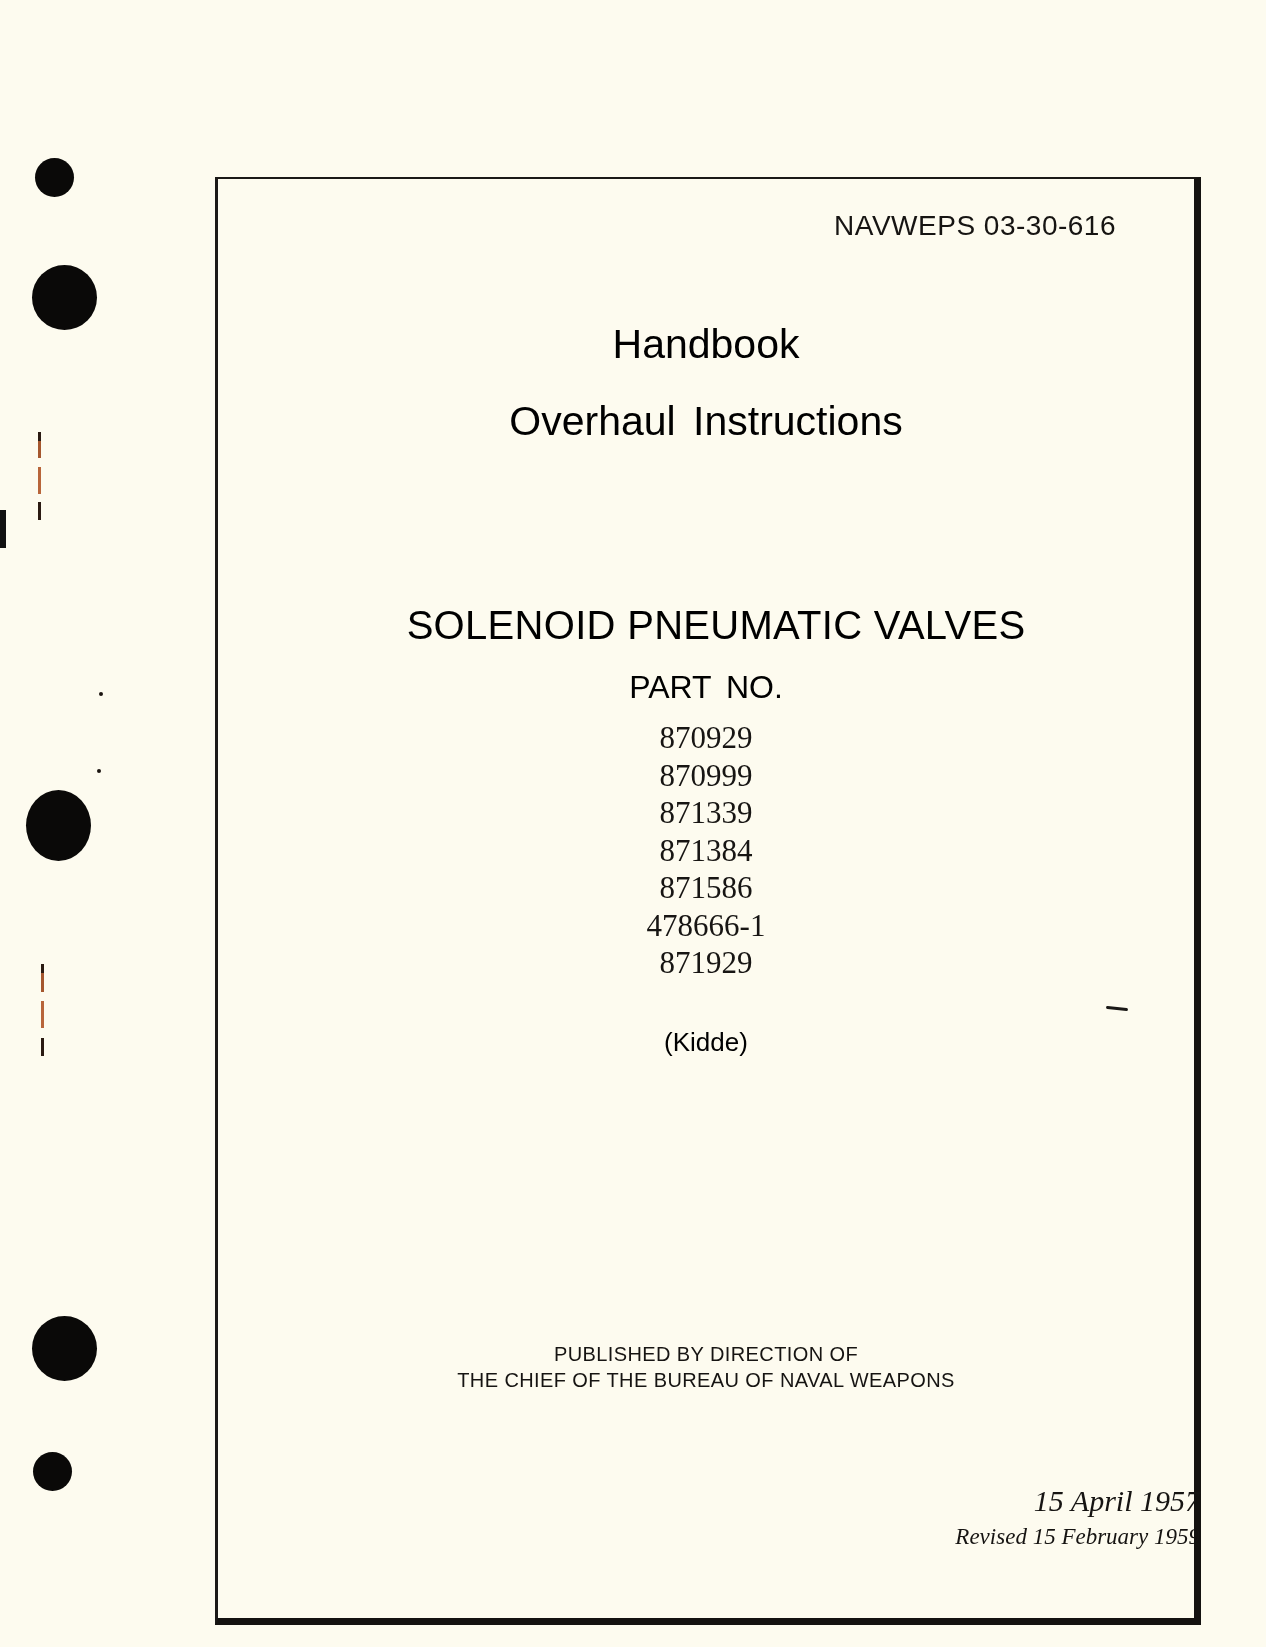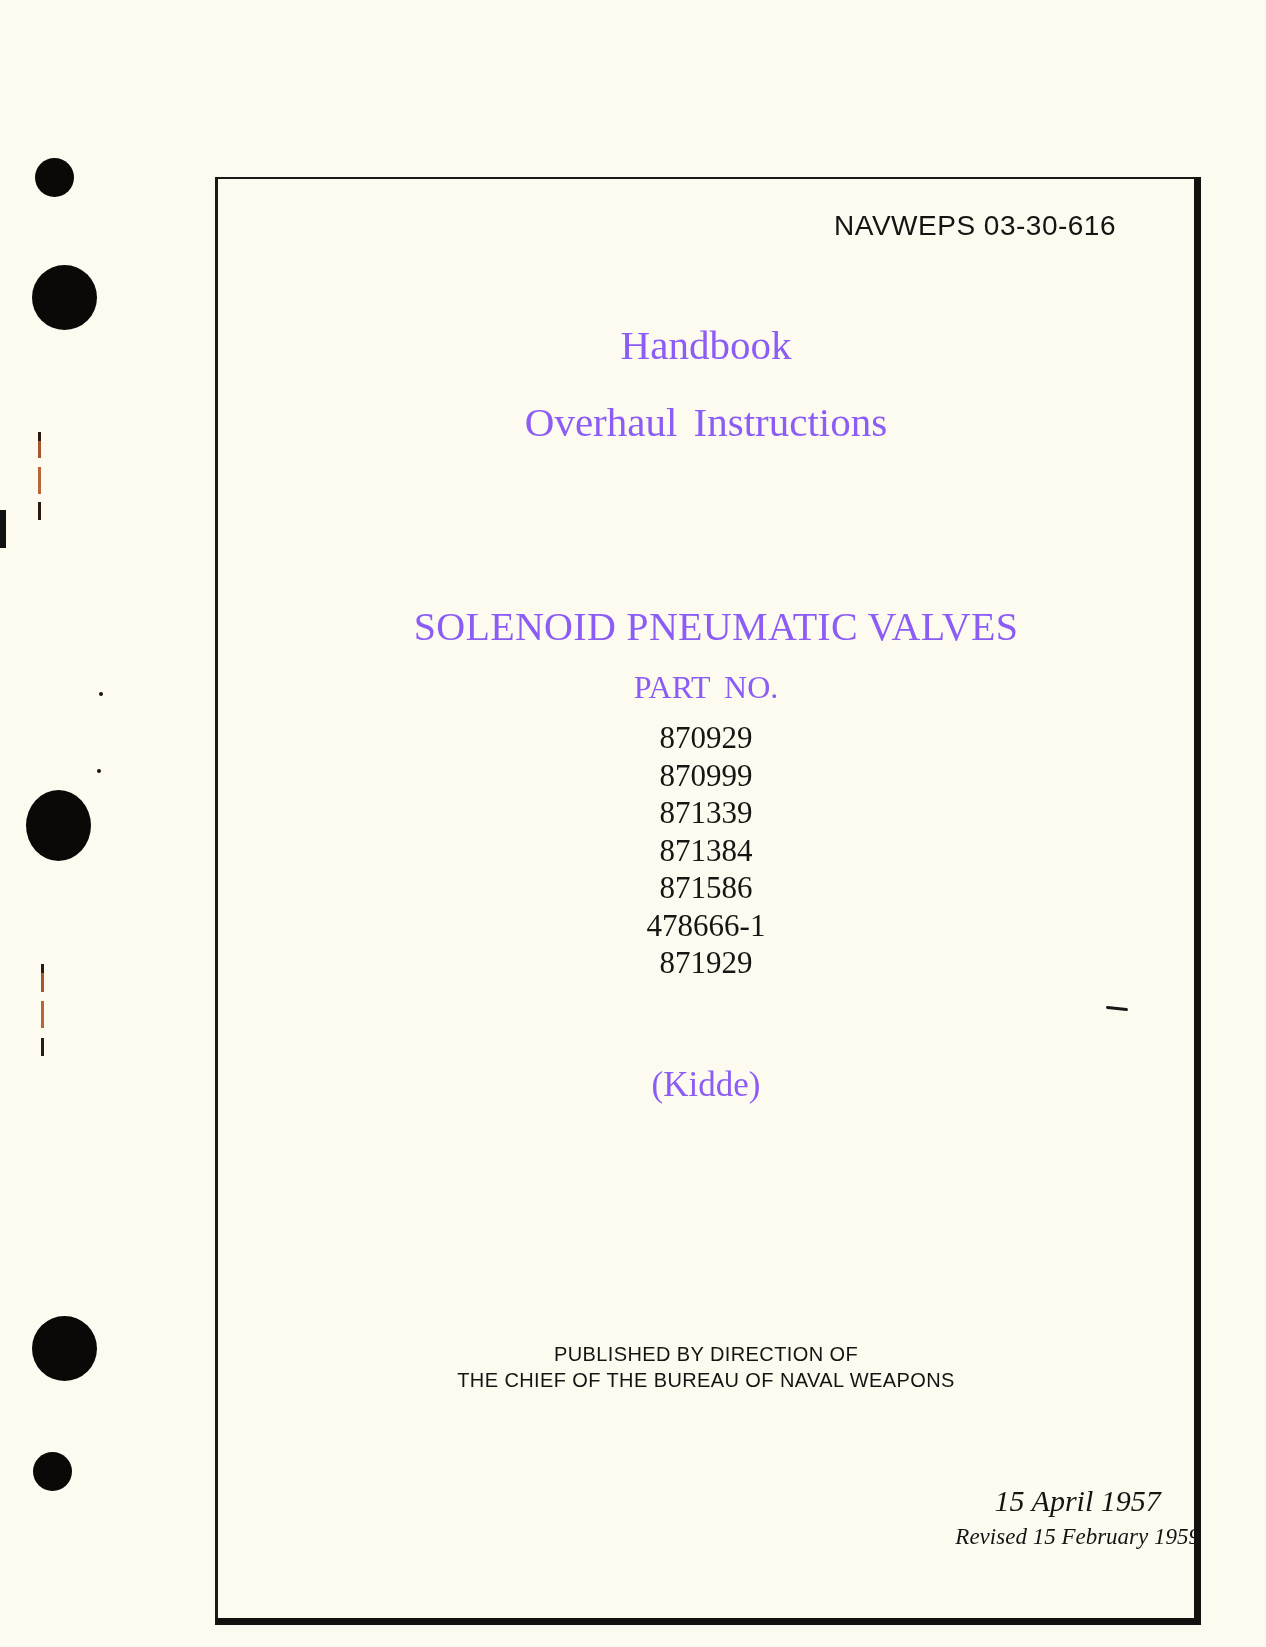--- a/index.html
+++ b/index.html
@@ -57,22 +57,22 @@
     .doc-number {
       position: absolute;
       right: 78px;
       top: 31px;
       font-family: "Liberation Sans", sans-serif;
       font-size: 28px;
       letter-spacing: 0.5px;
       color: #161412;
     }
     .serif {
-      font-family: Liberation Serif, serif;
-      color: #8b5cf6;
+      font-family: Liberation Sans, sans-serif;
+      color: #000000;
       text-align: center;
       position: absolute;
       left: 0;
       right: 0;
     }
     .handbook {
       top: 142px;
       font-size: 41px;
     }
     .overhaul {
@@ -103,43 +103,43 @@
       font-family: "Liberation Serif", serif;
       font-size: 31px;
       line-height: 37.5px;
       color: #171513;
     }
     .part-list li {
       margin: 0;
       padding: 0;
     }
     .manufacturer {
-      top: 886px;
-      font-size: 35px;
+      top: 848px;
+      font-size: 26px;
     }
     .publisher {
       position: absolute;
       left: 0;
       right: 0;
       top: 1162px;
       text-align: center;
       font-family: "Liberation Sans", sans-serif;
       font-size: 20px;
       line-height: 26px;
       letter-spacing: 0.4px;
       color: #161412;
     }
     .publisher div {
       margin: 0;
     }
     .date-block {
       position: absolute;
       right: 66px;
       top: 1482px;
-      text-align: center;
+      text-align: right;
       font-family: "Liberation Serif", serif;
       font-style: italic;
       color: #161412;
     }
     .date-main {
       font-size: 30px;
       line-height: 38px;
     }
     .date-revised {
       font-size: 23px;

